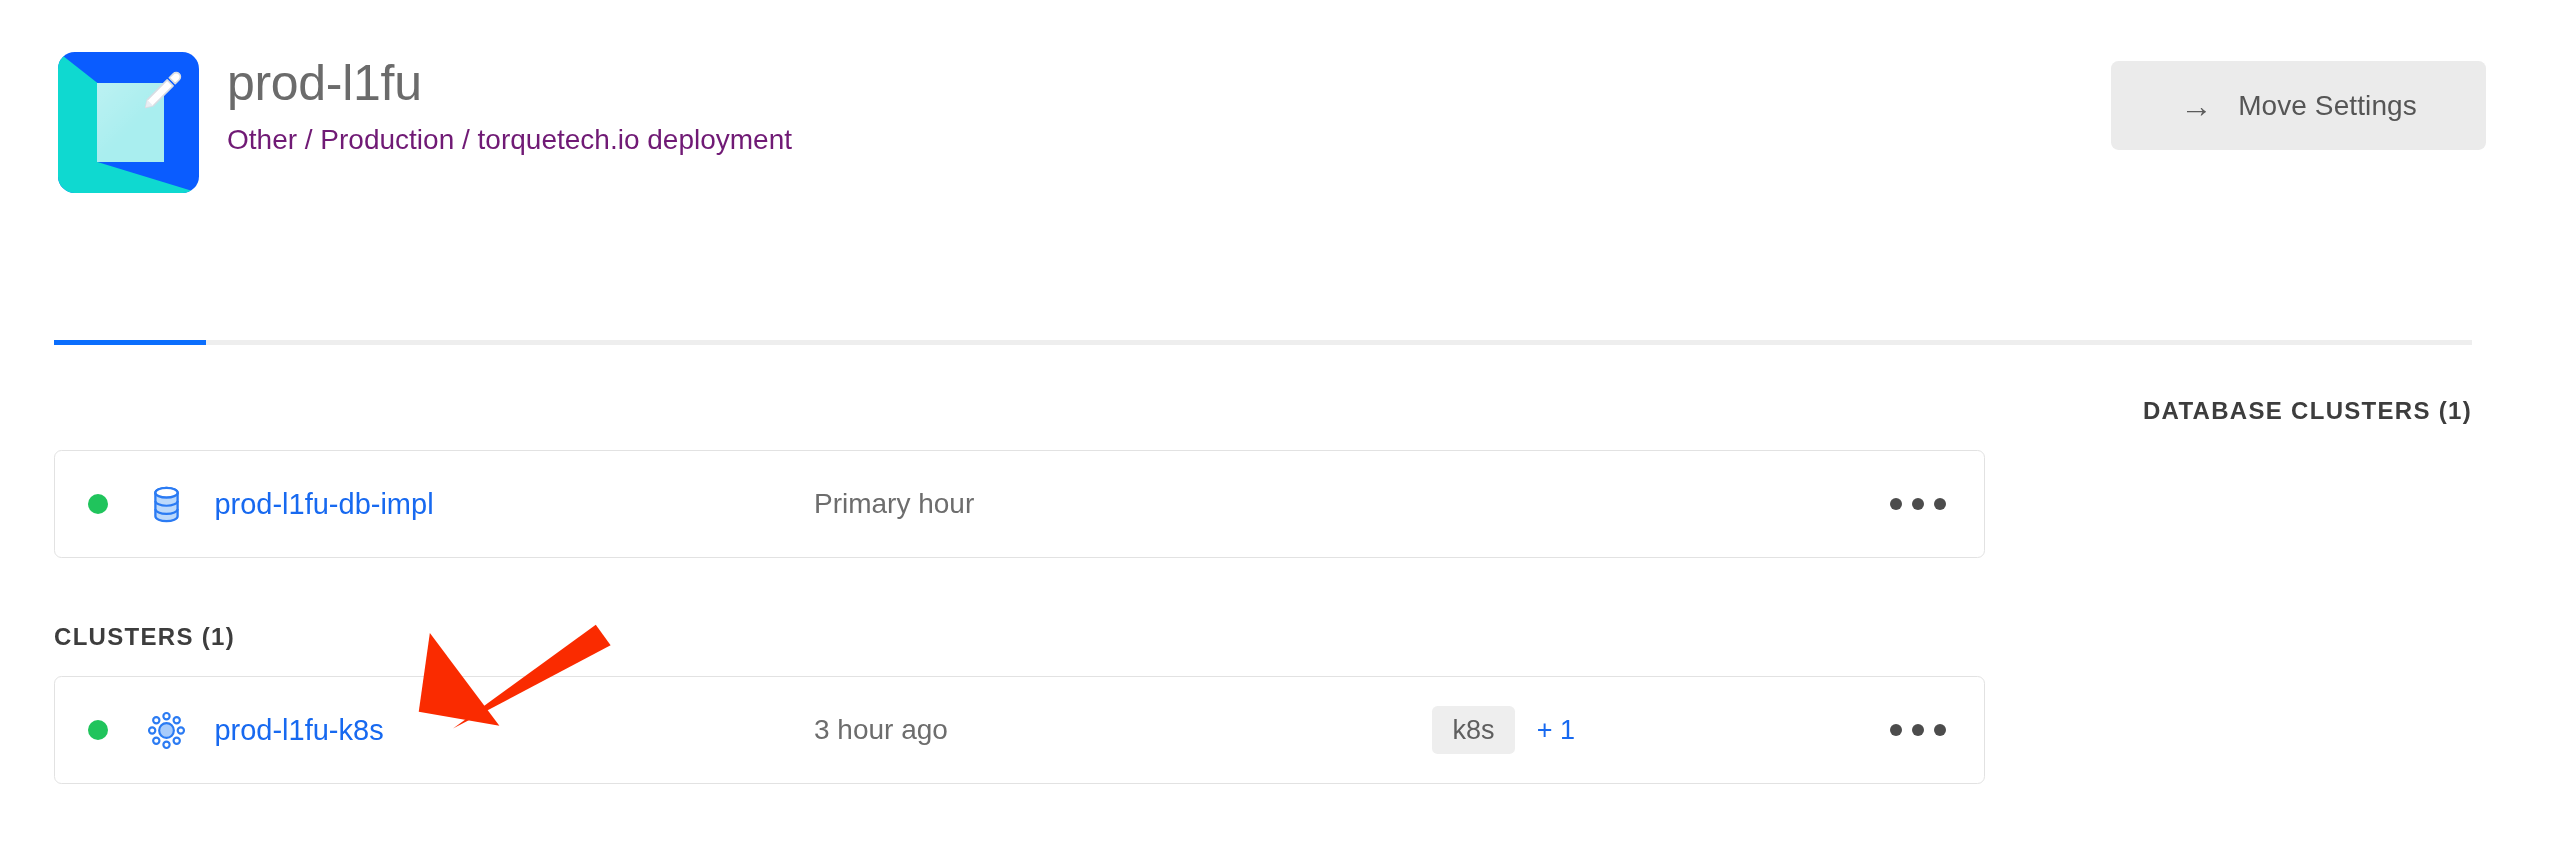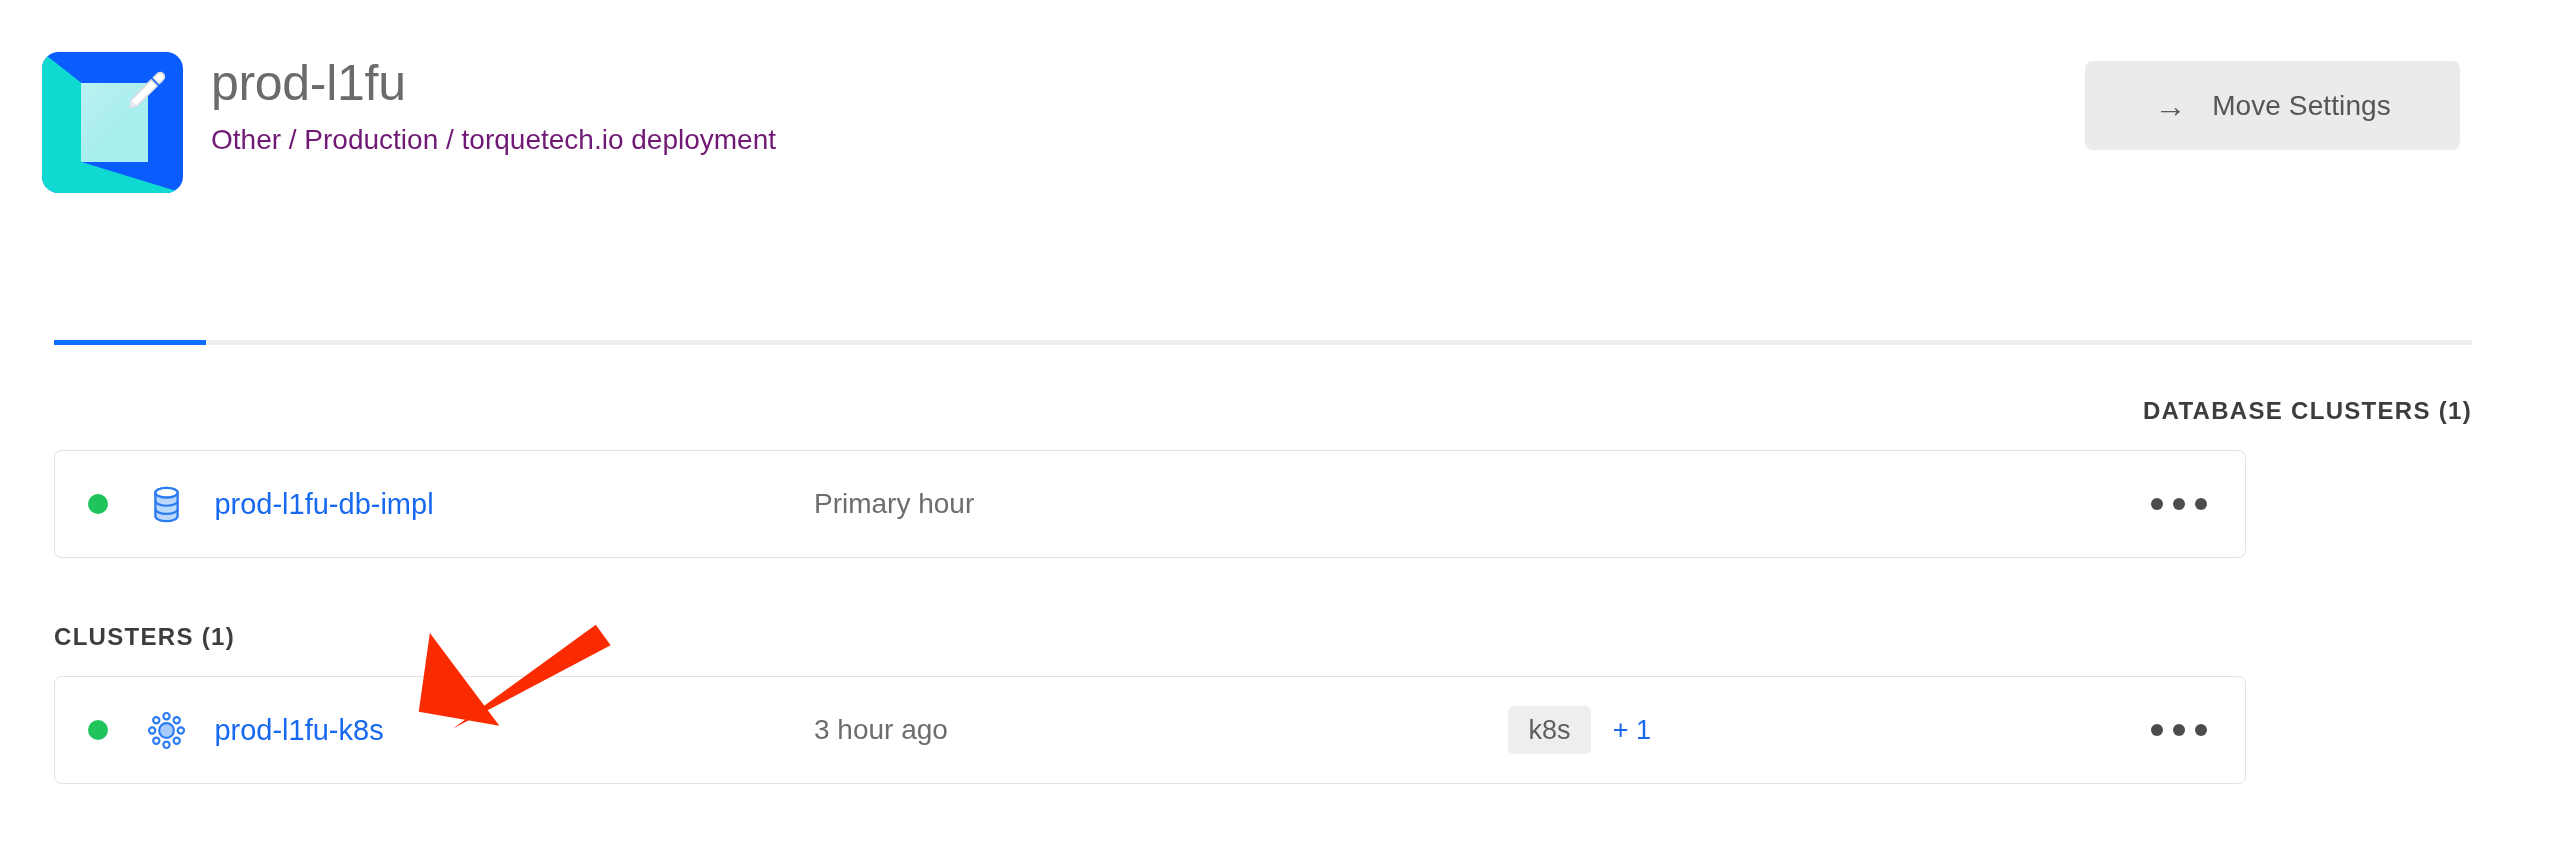--- a/index.html
+++ b/index.html
@@ -19,24 +19,25 @@
 
   .page {
     position: relative;
     width: 2576px;
     height: 865px;
   }
 
   
   .header {
     position: absolute;
-    left: 42px;
+    left: 58px;
     top: 52px;
     width: 2418px;
     height: 149px;
+    padding-left: 10px;
   }
   .header-left {
     position: absolute;
     left: 0;
     top: 0;
     display: flex;
     align-items: flex-start;
   }
   .project-avatar {
     position: relative;
@@ -181,21 +182,21 @@
     font-weight: 700;
     letter-spacing: 1.3px;
     color: #3d3d3d;
     text-transform: uppercase;
     margin-bottom: 24px;
     white-space: nowrap;
   }
 
   .resource-card {
     box-sizing: border-box;
-    width: 2192px;
+    width: 1931px;
     height: 108px;
     border: 0.9px solid #e2e2e2;
     border-radius: 7.4px;
     background: #ffffff;
     display: flex;
     align-items: center;
     position: relative;
   }
 
   .status-dot {
@@ -226,21 +227,21 @@
   }
   .res-meta {
     position: absolute;
     left: 759px;
     font-size: 28px;
     color: #6d6d6d;
     white-space: nowrap;
   }
   .res-tags {
     position: absolute;
-    left: 1453px;
+    left: 1377px;
     display: flex;
     align-items: center;
   }
   .tag-chip {
     background: #eeeeee;
     border-radius: 5.6px;
     padding: 8.4px 20.4px;
     font-size: 27px;
     color: #5f5f5f;
     line-height: 32px;

